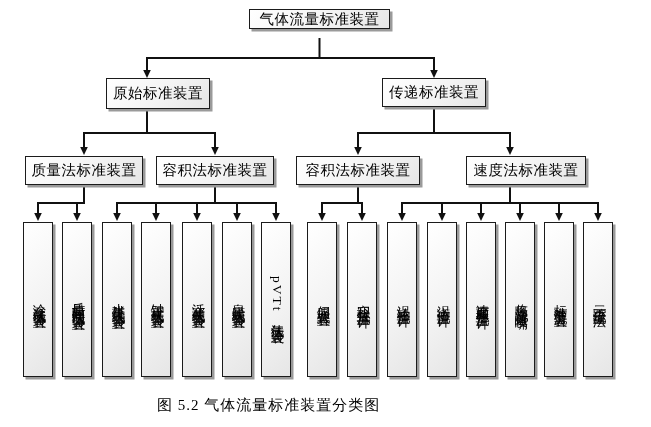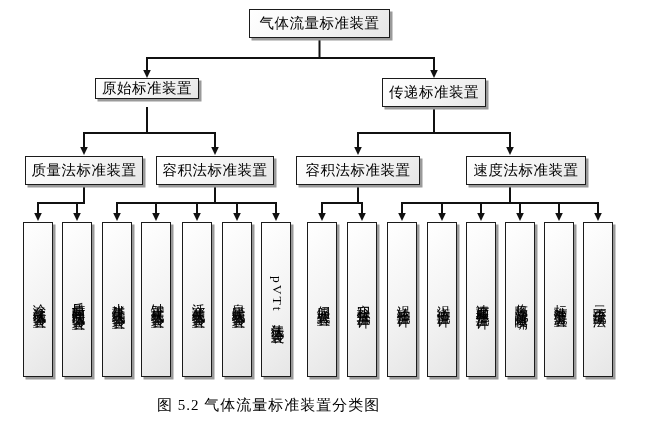--- a/index.html
+++ b/index.html
@@ -91,23 +91,23 @@
     <line x1="510" y1="185" x2="510" y2="203"></line>
     <line x1="401" y1="203" x2="599" y2="203"></line>
     <line x1="402" y1="202" x2="402" y2="213" marker-end="url(#arrow)"></line>
     <line x1="442" y1="202" x2="442" y2="213" marker-end="url(#arrow)"></line>
     <line x1="481" y1="202" x2="481" y2="213" marker-end="url(#arrow)"></line>
     <line x1="520" y1="202" x2="520" y2="213" marker-end="url(#arrow)"></line>
     <line x1="559" y1="202" x2="559" y2="213" marker-end="url(#arrow)"></line>
     <line x1="598" y1="202" x2="598" y2="213" marker-end="url(#arrow)"></line>
   </svg>
 
-  <div class="hbox" style="left:249px; top:9px; width:141px; height:29px;">气体流量标准装置</div>
+  <div class="hbox" style="left:249px; top:9px; width:141px; height:20px;">气体流量标准装置</div>
 
-  <div class="hbox" style="left:95px; top:78px; width:104px; height:21px;">原始标准装置</div>
+  <div class="hbox" style="left:106px; top:78px; width:104px; height:31px;">原始标准装置</div>
   <div class="hbox" style="left:25px; top:156px; width:118px; height:29px;">质量法标准装置</div>
 
   <div class="hbox" style="left:382px; top:78px; width:104px; height:29px;">传递标准装置</div>
   <div class="hbox" style="left:156px; top:156px; width:118px; height:29px;">容积法标准装置</div>
   <div class="hbox" style="left:296px; top:156px; width:124px; height:29px;">容积法标准装置</div>
   <div class="hbox" style="left:450px; top:156px; width:120px; height:29px;margin-left:16px;">速度法标准装置</div>
 
   <div class="vbox" style="left:23px;">冷凝法气体装置</div>
   <div class="vbox" style="left:62px;">质量时间法气体装置</div>
   <div class="vbox" style="left:102px;">水排气式气体装置</div>

